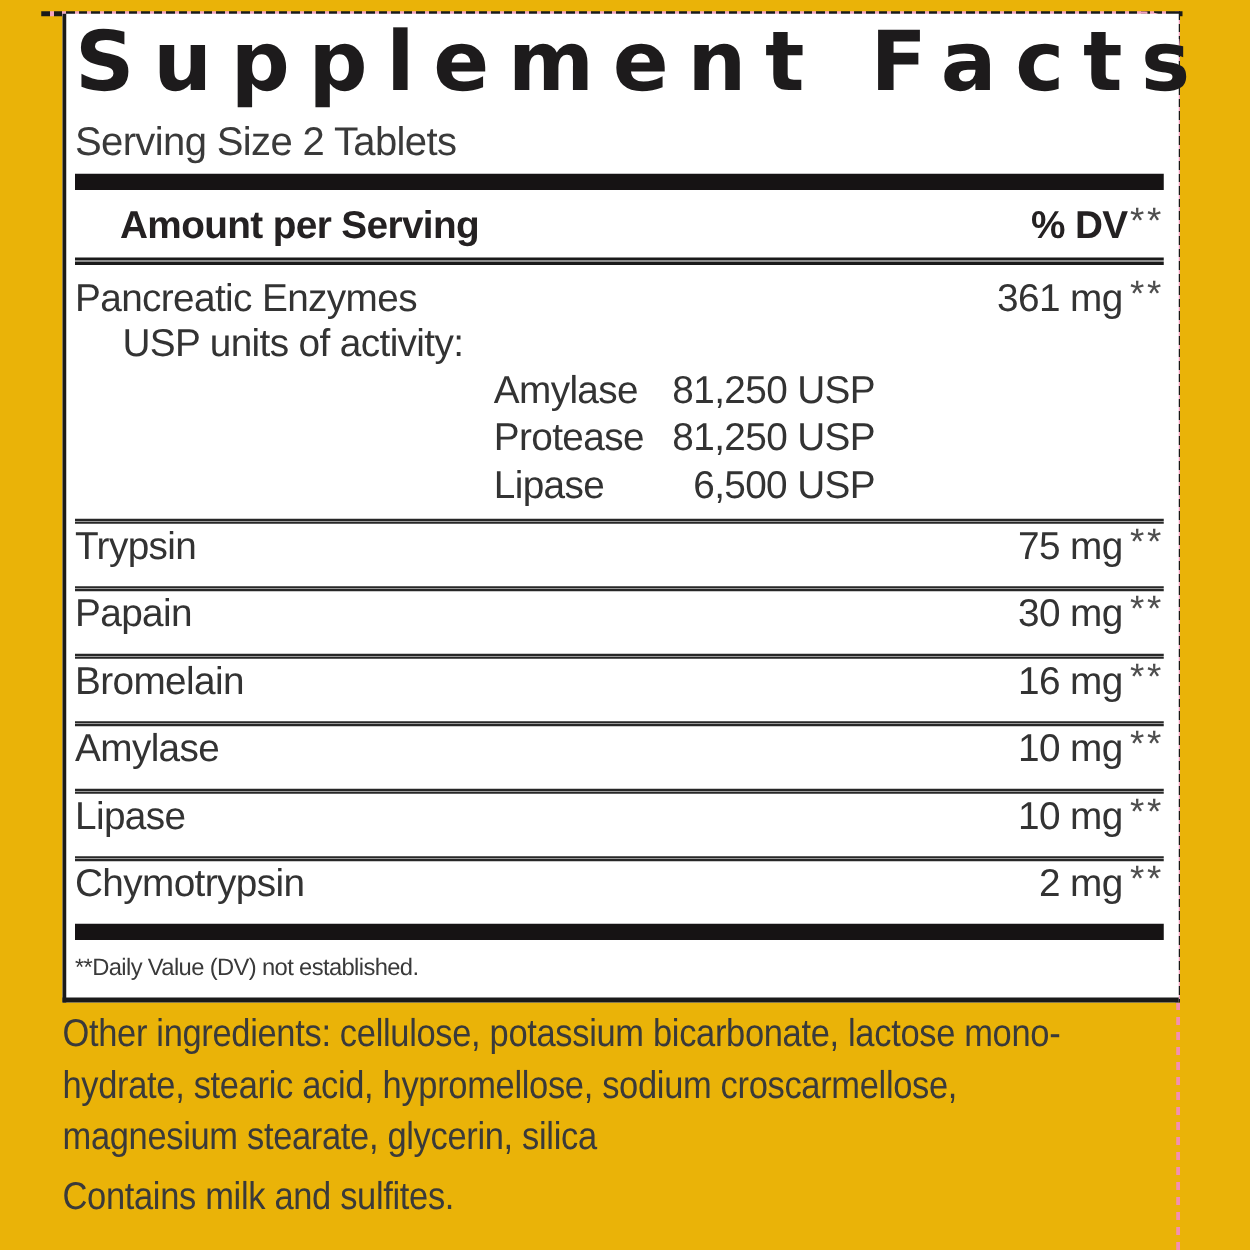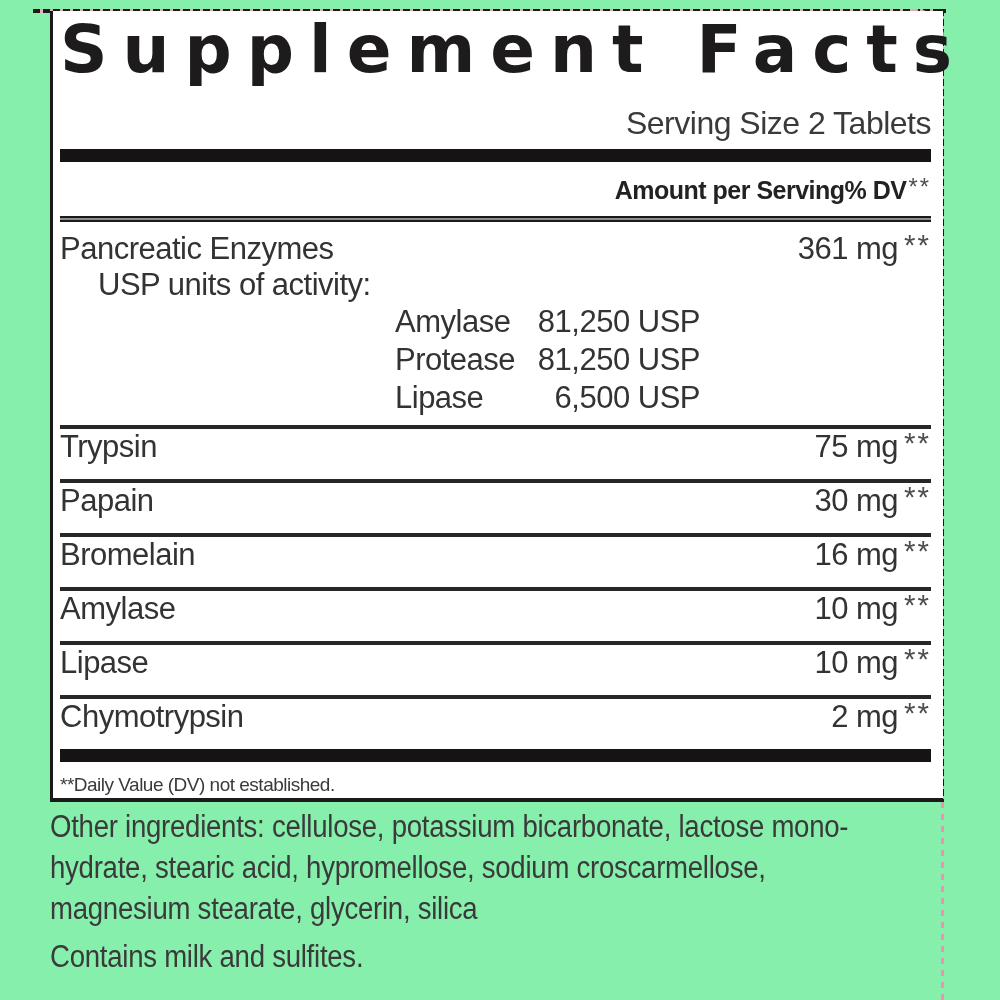--- a/index.html
+++ b/index.html
@@ -1,19 +1,19 @@
 <!DOCTYPE html>
 <html><head>
 <meta charset="utf-8">
 <style>
   html,body{margin:0;padding:0;background:#ffffff;}
   .page{
     position:relative;
     width:1000px;height:1000px;
-    background:#86efac;
+    background:#eab308;
     font-family:"Liberation Sans",sans-serif;
     color:#333333;
     overflow:hidden;
   }
   
   .cut-top{
     position:absolute;left:33px;top:9px;width:913px;height:4px;
     background:repeating-linear-gradient(90deg,#1a1a1a 0 7px,#f2a3c0 7px 10px);
   }
   .cut-right-upper{
@@ -41,30 +41,30 @@
   .title{
     margin:7px 0 0 0;
     font-family:"DejaVu Sans","Liberation Sans",sans-serif;
     font-weight:bold;
     font-size:66px;line-height:64px;
     letter-spacing:15px;
     white-space:nowrap;
     color:#1d1b1c;
   }
   .serving-row{
-    margin-top:24px;height:34px;
-    display:flex;justify-content:flex-end;align-items:center;
+    margin-top:14px;height:34px;
+    display:flex;justify-content:space-between;align-items:center;
     font-size:32px;letter-spacing:-0.5px;color:#3a3a3a;
   }
   .bar{height:13px;background:#161314;margin-top:9px;}
   .bar.bottom{margin-top:0;}
   .header-row{
     margin-top:10px;height:36px;
-    display:flex;justify-content:flex-end;align-items:center;
-    font-size:25px;font-weight:bold;color:#242122;letter-spacing:-0.5px;
+    display:flex;justify-content:space-between;align-items:center;
+    font-size:31px;font-weight:bold;color:#242122;letter-spacing:-0.5px;margin-left:36px;
   }
   .rule-double{
     margin-top:8px;height:6px;
     background:linear-gradient(180deg,#1a1a1a 0 36%,#8d8d8d 36% 60%,#1a1a1a 60% 100%);
   }
   .rule-thin{
     height:4px;
     background:linear-gradient(180deg,#272727 0 38%,#9a9a9a 38% 62%,#272727 62% 100%);
   }
   .main-row{

